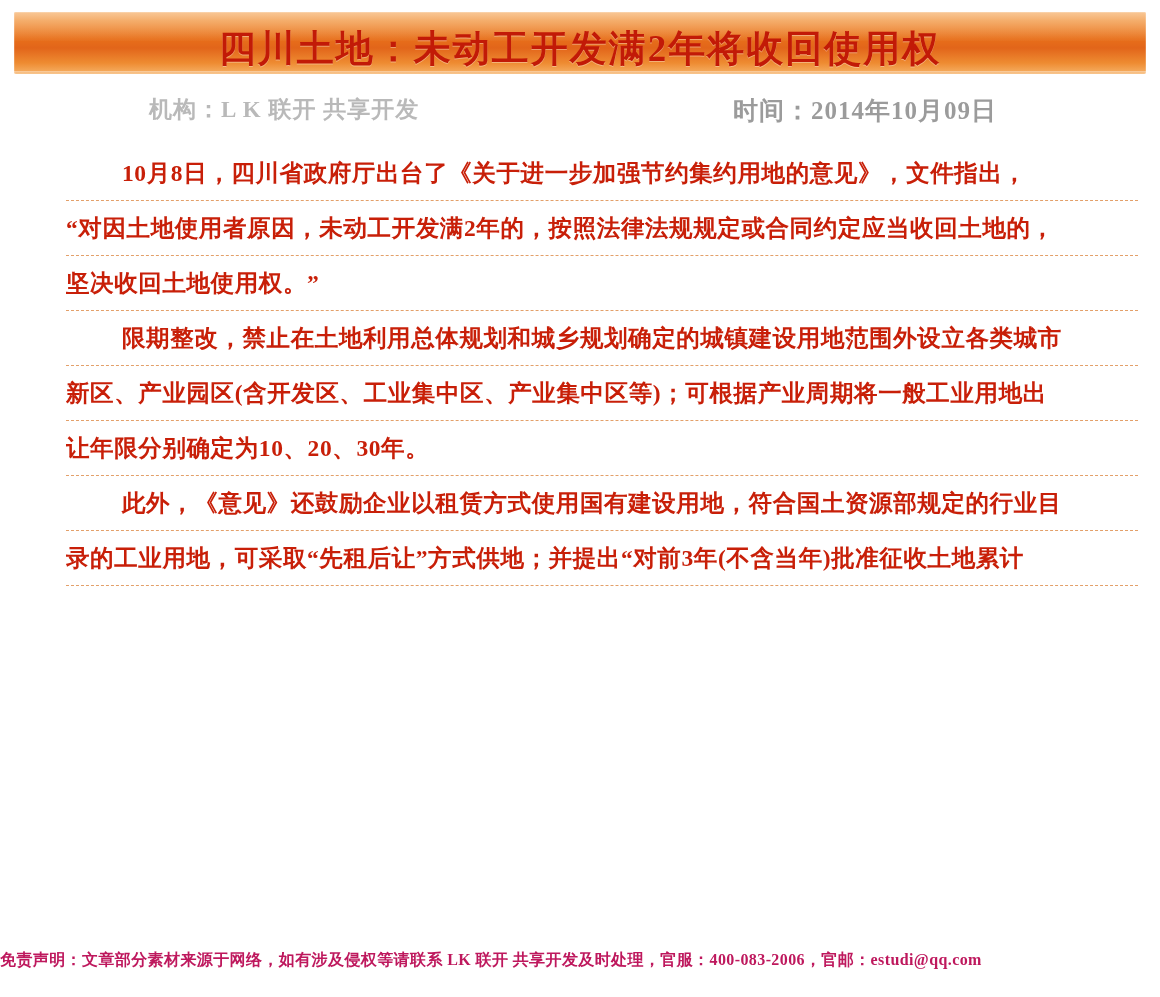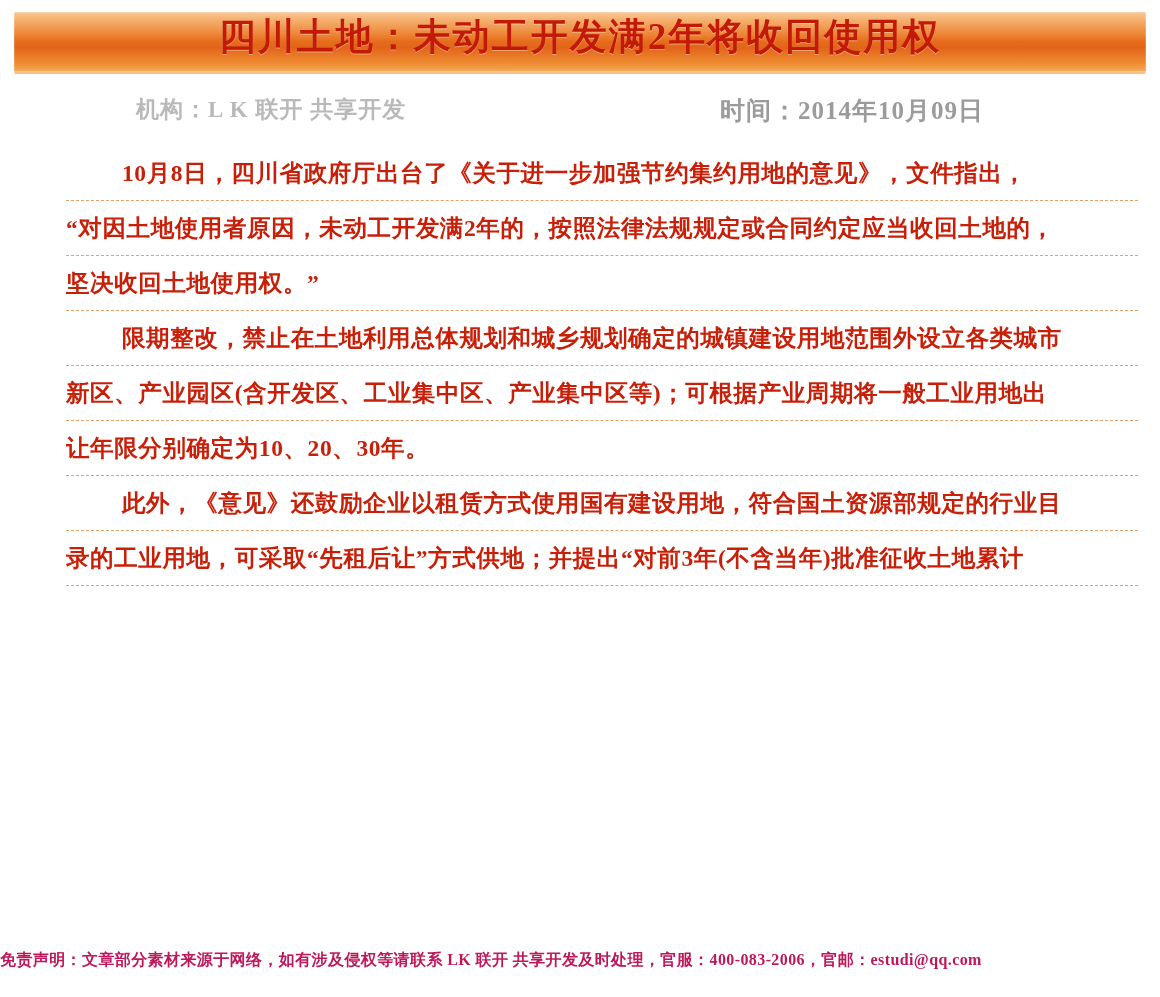--- a/index.html
+++ b/index.html
@@ -30,21 +30,21 @@
     border-radius: 2px;
     background: linear-gradient(180deg,
         #f5a04a 0%,
         #f08a2c 14%,
         #e8701a 42%,
         #e2651a 58%,
         #ee8b31 82%,
         #f6b267 100%);
     box-shadow: inset 0 0 0 1px rgba(255,255,255,0.18);
     display: flex;
-    align-items: flex-start;
+    align-items: flex-end;
     justify-content: center;
     overflow: hidden;
   }
   .title-banner::before {
     content: "";
     position: absolute;
     left: 0; right: 0; top: 0;
     height: 46%;
     background: linear-gradient(180deg, rgba(255,255,255,0.42), rgba(255,255,255,0.02));
     pointer-events: none;
@@ -64,21 +64,21 @@
     font-size: 37px;
     font-weight: bold;
     letter-spacing: 2px;
     white-space: nowrap;
     text-shadow: 0 1px 0 rgba(255,255,255,0.35);
   }
 
   
   .meta-row {
     position: relative;
-    margin: 20px 0 0 4px;
+    margin: 20px 0 0 17px;
     height: 40px;
     text-align: center;
   }
   .meta-org {
     position: absolute;
     left: 132px;
     top: 0;
     font-size: 23px;
     font-weight: bold;
     color: #b9b9b9;

